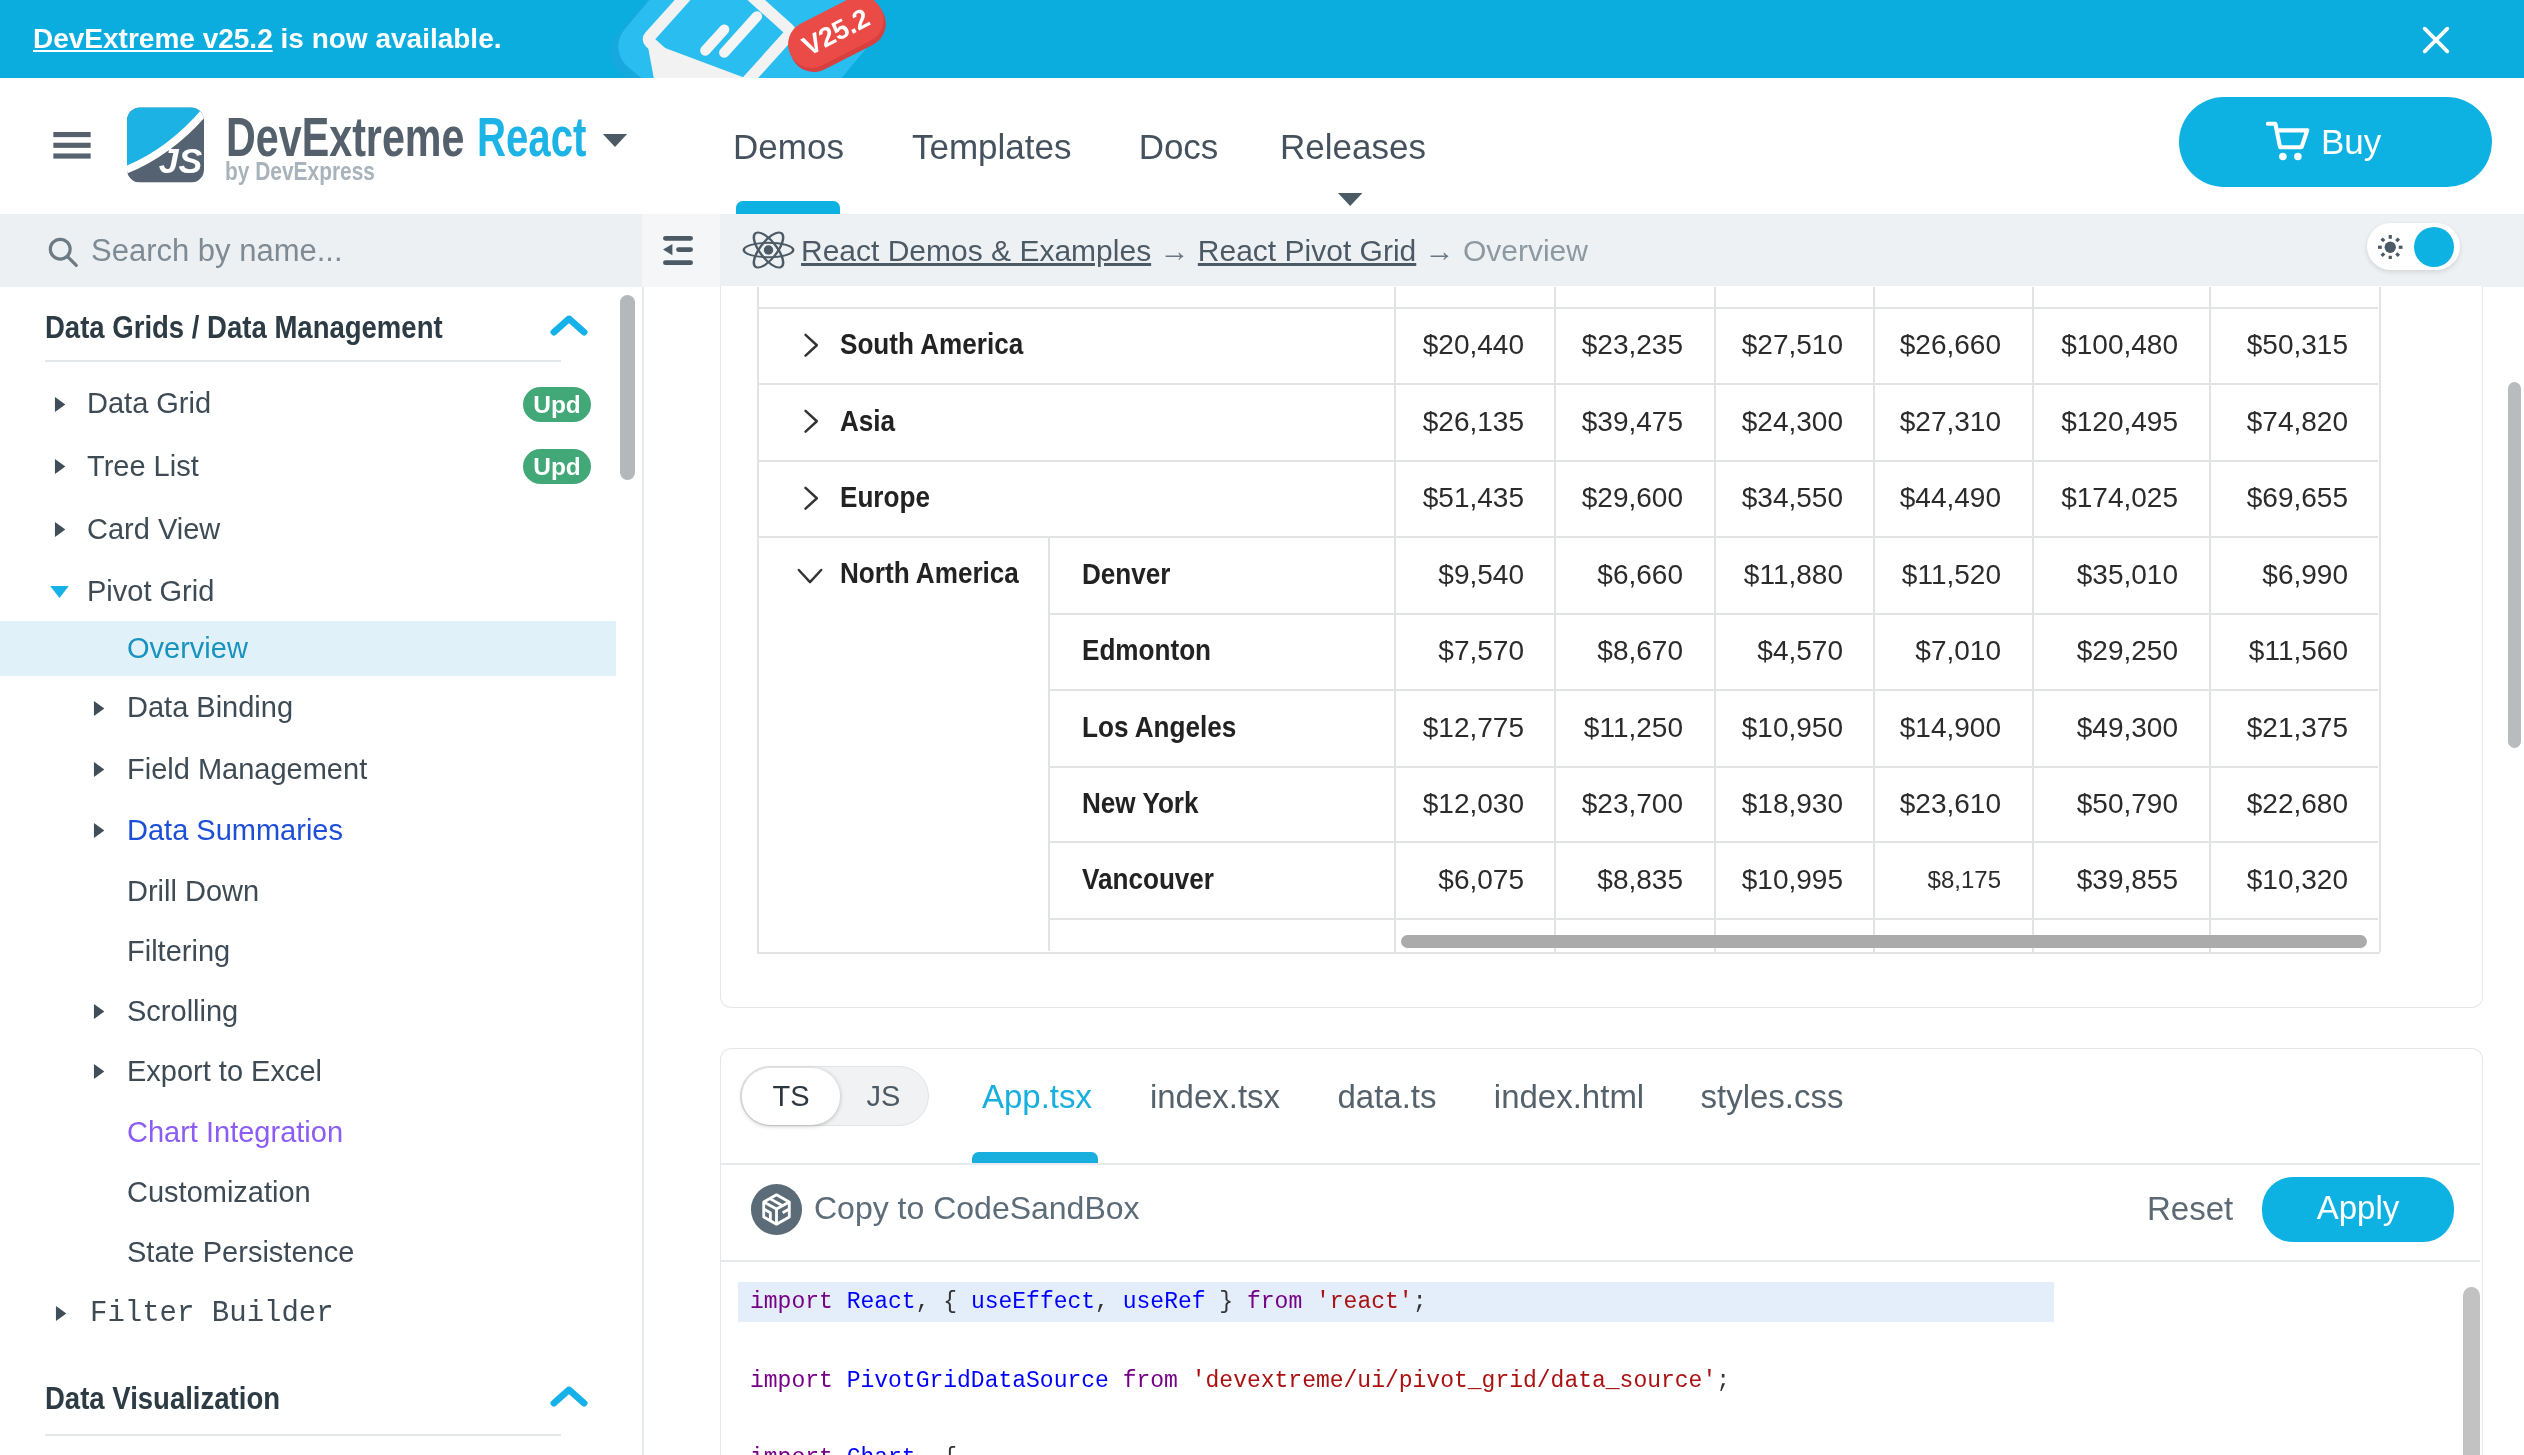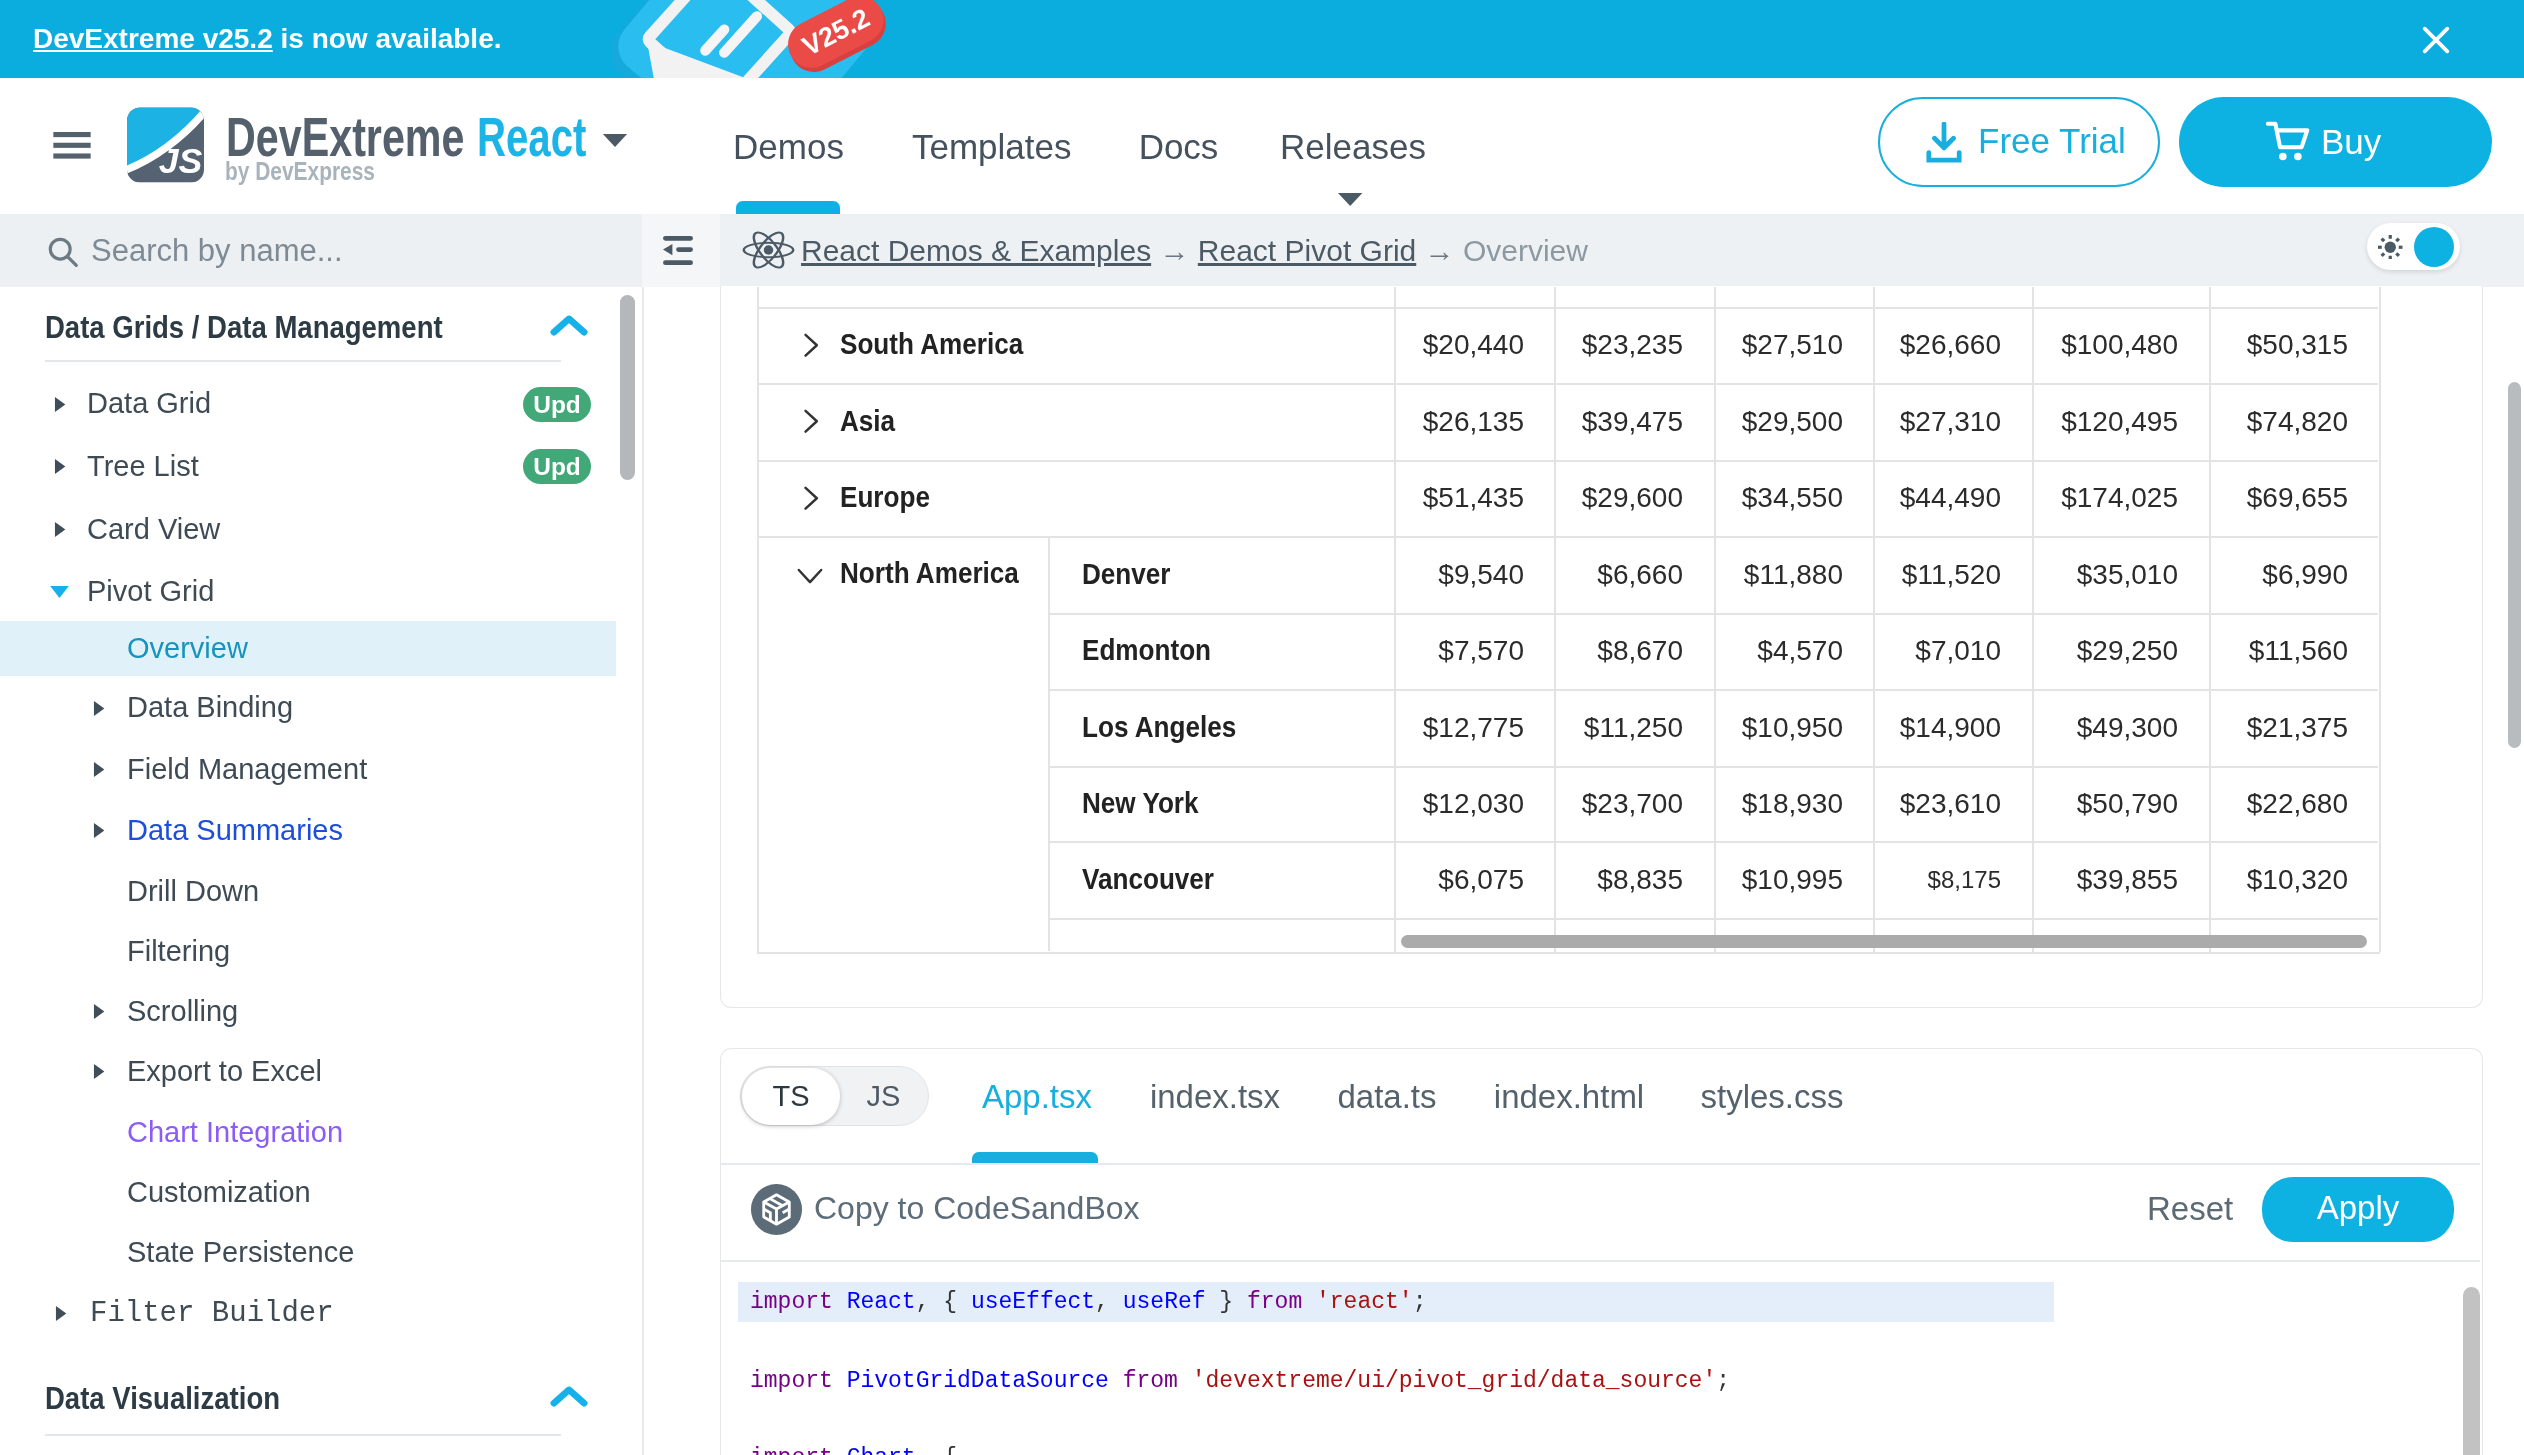--- a/index.html
+++ b/index.html
@@ -65,27 +65,20 @@
       <path d="M2 2 L15 16 L28 2 Z" fill="#4c5a66"></path>
     </svg>
   <div class="abs" style="left:732px;top:0;width:113px;height:138px;line-height:138px;text-align:center;font-size:35px;color:#45525e;">Demos</div>
   <div class="abs" style="left:912px;top:0;width:158px;height:138px;line-height:138px;text-align:center;font-size:35px;color:#45525e;">Templates</div>
   <div class="abs" style="left:1138px;top:0;width:81px;height:138px;line-height:138px;text-align:center;font-size:35px;color:#45525e;">Docs</div>
   <div class="abs" style="left:1280px;top:0;width:144px;height:138px;line-height:138px;text-align:center;font-size:35px;color:#45525e;">Releases</div>
   <svg class="abs" style="left:1337px;top:114px;" width="26.4" height="15" viewBox="0 0 28 16">
       <path d="M1 1 L14 15 L27 1 Z" fill="#4c5a66"></path>
     </svg>
   <div class="abs" style="left:736px;top:123px;width:104px;height:13.2px;border-radius:6.6px 6.6px 0 0;background:#0db2e3;"></div>
-  <div class="abs" style="left:1878px;top:19px;width:282px;height:90px;border:2.8px solid #18aede;border-radius:45px;">
-    <svg class="abs" style="left:45px;top:23px;" width="38" height="42" viewBox="0 0 40 44">
-      <path d="M20 2 L20 26 M10 17 L20 27 L30 17" stroke="#18aede" stroke-width="5" fill="none" stroke-linecap="round" stroke-linejoin="round"></path>
-      <path d="M4 32 L4 40 L36 40 L36 32" stroke="#18aede" stroke-width="5" fill="none" stroke-linecap="round"></path>
-    </svg>
-    <div class="abs" style="left:98px;top:0;height:84px;line-height:84px;font-size:35px;color:#18aede;">Free Trial</div>
-  </div>
   <div class="abs" style="left:2179px;top:19px;width:313px;height:90px;border-radius:45px;background:#0db2e3;">
     <svg class="abs" style="left:87px;top:23px;" width="45" height="45" viewBox="0 0 24 24">
       <path d="M1 2 L5 2 L7.5 14.5 L19 14.5 L22 5.5 L6 5.5" stroke="#fff" stroke-width="2.2" fill="none" stroke-linecap="round" stroke-linejoin="round"></path>
       <circle cx="9" cy="19.5" r="2" fill="#fff"></circle>
       <circle cx="17" cy="19.5" r="2" fill="#fff"></circle>
     </svg>
     <div class="abs" style="left:142px;top:0;height:90px;line-height:90px;font-size:35px;color:#fff;">Buy</div>
   </div>
 </div>
 <div class="abs" style="left:0;top:214px;width:642px;height:73px;background:#edf0f2;text-decoration:underline;">
@@ -240,21 +233,21 @@
 <div class="abs" style="left:1082px;top:782px;height:43px;line-height:43px;font-size:29px;font-weight:bold;color:#222;transform:scaleX(0.9);transform-origin:0 50%;white-space:nowrap;">New York</div>
 <div class="abs" style="left:1082px;top:858px;height:43px;line-height:43px;font-size:29px;font-weight:bold;color:#222;transform:scaleX(0.9);transform-origin:0 50%;white-space:nowrap;">Vancouver</div>
 <div class="abs" style="left:1241px;top:323px;width:283px;height:43px;line-height:43px;font-size:28px;color:#2b2b2b;text-align:right;">$20,440</div>
 <div class="abs" style="left:1400px;top:323px;width:283px;height:43px;line-height:43px;font-size:28px;color:#2b2b2b;text-align:right;">$23,235</div>
 <div class="abs" style="left:1560px;top:323px;width:283px;height:43px;line-height:43px;font-size:28px;color:#2b2b2b;text-align:right;">$27,510</div>
 <div class="abs" style="left:1718px;top:323px;width:283px;height:43px;line-height:43px;font-size:28px;color:#2b2b2b;text-align:right;">$26,660</div>
 <div class="abs" style="left:1895px;top:323px;width:283px;height:43px;line-height:43px;font-size:28px;color:#2b2b2b;text-align:right;">$100,480</div>
 <div class="abs" style="left:2065px;top:323px;width:283px;height:43px;line-height:43px;font-size:28px;color:#2b2b2b;text-align:right;">$50,315</div>
 <div class="abs" style="left:1241px;top:400px;width:283px;height:43px;line-height:43px;font-size:28px;color:#2b2b2b;text-align:right;">$26,135</div>
 <div class="abs" style="left:1400px;top:400px;width:283px;height:43px;line-height:43px;font-size:28px;color:#2b2b2b;text-align:right;">$39,475</div>
-<div class="abs" style="left:1560px;top:400px;width:283px;height:43px;line-height:43px;font-size:28px;color:#2b2b2b;text-align:right;">$29,500</div>
+<div class="abs" style="left:1560px;top:400px;width:283px;height:43px;line-height:43px;font-size:28px;color:#2b2b2b;text-align:right;">$24,300</div>
 <div class="abs" style="left:1718px;top:400px;width:283px;height:43px;line-height:43px;font-size:28px;color:#2b2b2b;text-align:right;">$27,310</div>
 <div class="abs" style="left:1895px;top:400px;width:283px;height:43px;line-height:43px;font-size:28px;color:#2b2b2b;text-align:right;">$120,495</div>
 <div class="abs" style="left:2065px;top:400px;width:283px;height:43px;line-height:43px;font-size:28px;color:#2b2b2b;text-align:right;">$74,820</div>
 <div class="abs" style="left:1241px;top:476px;width:283px;height:43px;line-height:43px;font-size:28px;color:#2b2b2b;text-align:right;">$51,435</div>
 <div class="abs" style="left:1400px;top:476px;width:283px;height:43px;line-height:43px;font-size:28px;color:#2b2b2b;text-align:right;">$29,600</div>
 <div class="abs" style="left:1560px;top:476px;width:283px;height:43px;line-height:43px;font-size:28px;color:#2b2b2b;text-align:right;">$34,550</div>
 <div class="abs" style="left:1718px;top:476px;width:283px;height:43px;line-height:43px;font-size:28px;color:#2b2b2b;text-align:right;">$44,490</div>
 <div class="abs" style="left:1895px;top:476px;width:283px;height:43px;line-height:43px;font-size:28px;color:#2b2b2b;text-align:right;">$174,025</div>
 <div class="abs" style="left:2065px;top:476px;width:283px;height:43px;line-height:43px;font-size:28px;color:#2b2b2b;text-align:right;">$69,655</div>
 <div class="abs" style="left:1241px;top:553px;width:283px;height:43px;line-height:43px;font-size:28px;color:#2b2b2b;text-align:right;">$9,540</div>

